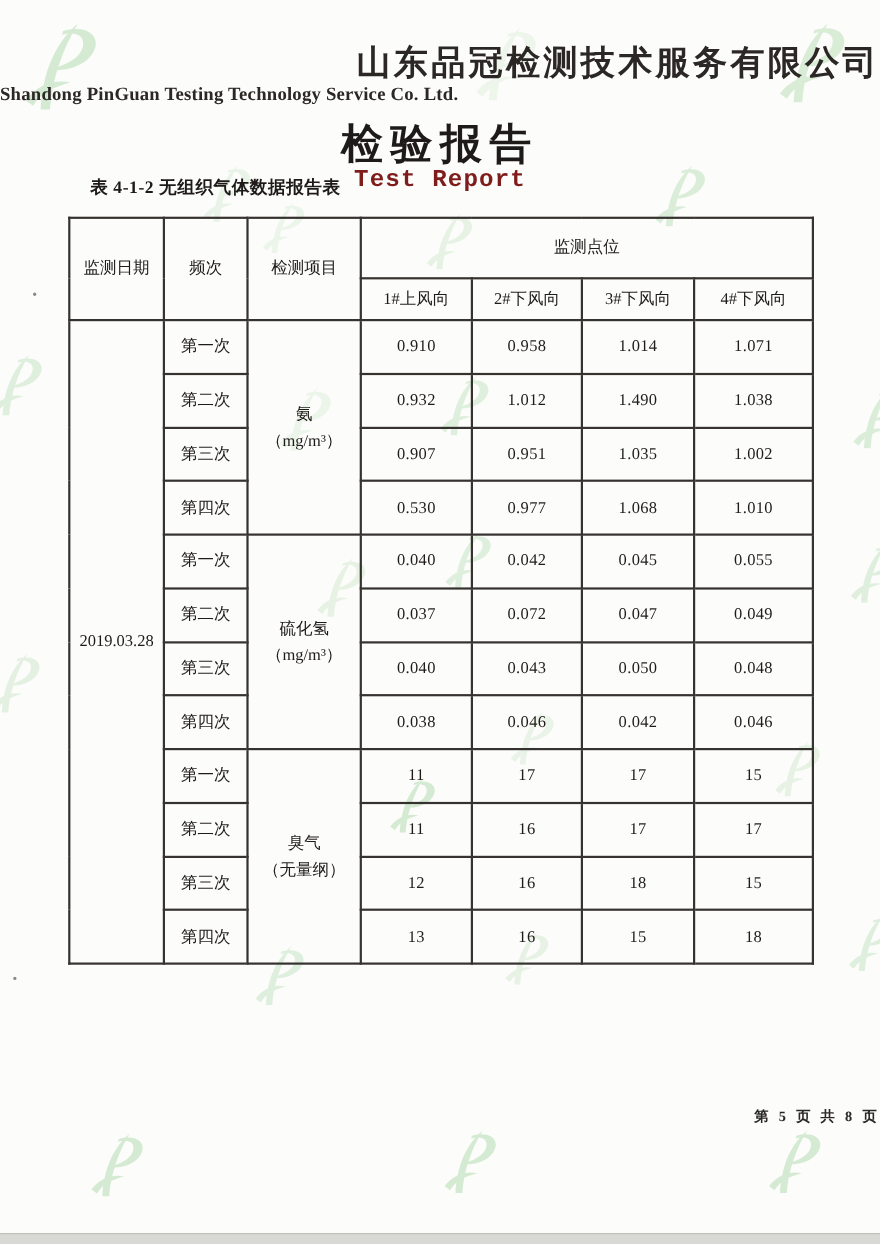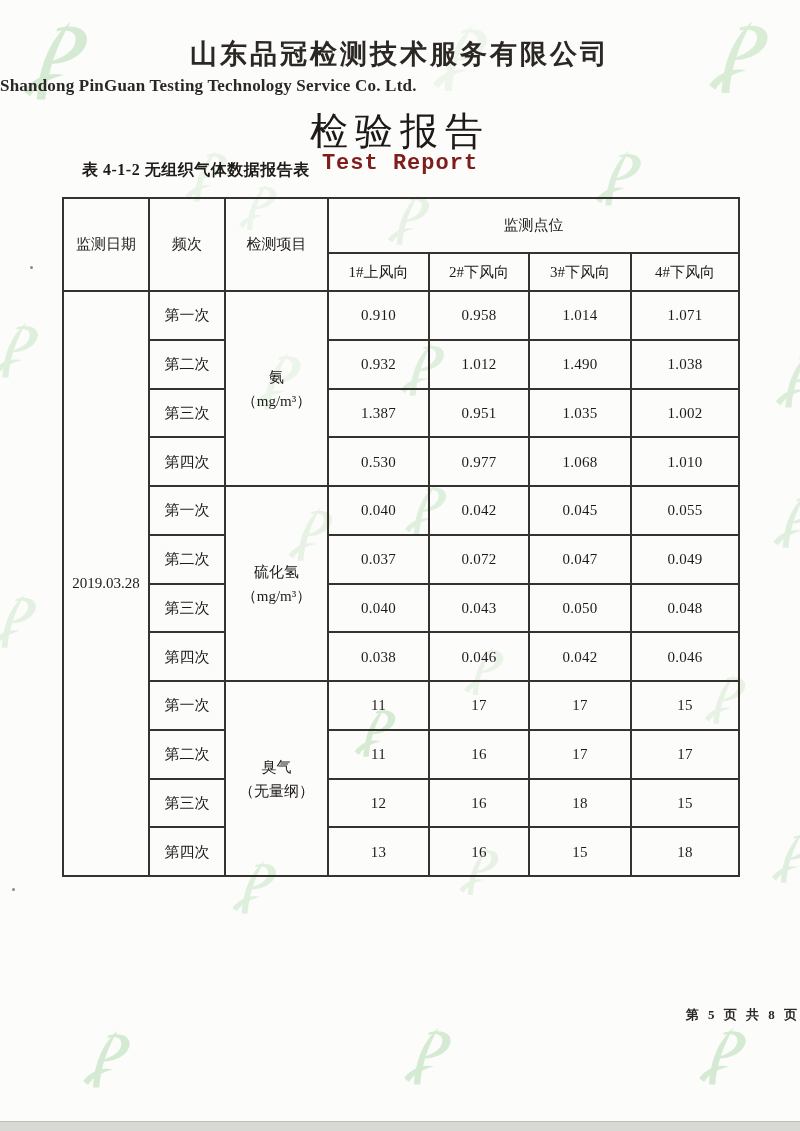--- a/index.html
+++ b/index.html
@@ -8,31 +8,31 @@
     width:800px;height:1131px;
     margin:0 auto;
     background:#fcfcfa;
     overflow:hidden;
     font-family:"Liberation Serif","DejaVu Serif",serif;
     color:#262320;
   }
   
   .company-cn{
     position:absolute;top:36px;left:0;width:100%;
-    text-align:center;font-weight:700;font-size:27px;letter-spacing:3px;
+    text-align:right;font-weight:700;font-size:31px;letter-spacing:3px;
     color:#2b2724;
   }
   .company-en{
     position:absolute;top:76px;left:0;width:100%;
     text-align:left;font-weight:700;font-size:17px;letter-spacing:.2px;
     color:#2b2724;
   }
   .title-cn{
     position:absolute;top:106px;left:0;width:100%;
-    text-align:center;font-weight:400;font-size:38px;letter-spacing:7px;
+    text-align:center;font-weight:700;font-size:38px;letter-spacing:7px;
     color:#1d1a18;
   }
   .title-en{
     position:absolute;top:151px;left:0;width:100%;
     text-align:center;font-weight:700;font-size:22px;letter-spacing:1px;
     font-family:"Liberation Mono","DejaVu Sans Mono",monospace;
     color:#7f1d1d;
   }
   .table-caption{
     position:absolute;top:160px;left:82px;
@@ -255,21 +255,21 @@
       </tr>
       <tr>
         <td>第二次</td>
         <td class="num">0.932</td>
         <td class="num">1.012</td>
         <td class="num">1.490</td>
         <td class="num">1.038</td>
       </tr>
       <tr>
         <td>第三次</td>
-        <td class="num">1.387</td>
+        <td class="num">0.907</td>
         <td class="num">0.951</td>
         <td class="num">1.035</td>
         <td class="num">1.002</td>
       </tr>
       <tr>
         <td>第四次</td>
         <td class="num">0.530</td>
         <td class="num">0.977</td>
         <td class="num">1.068</td>
         <td class="num">1.010</td>

